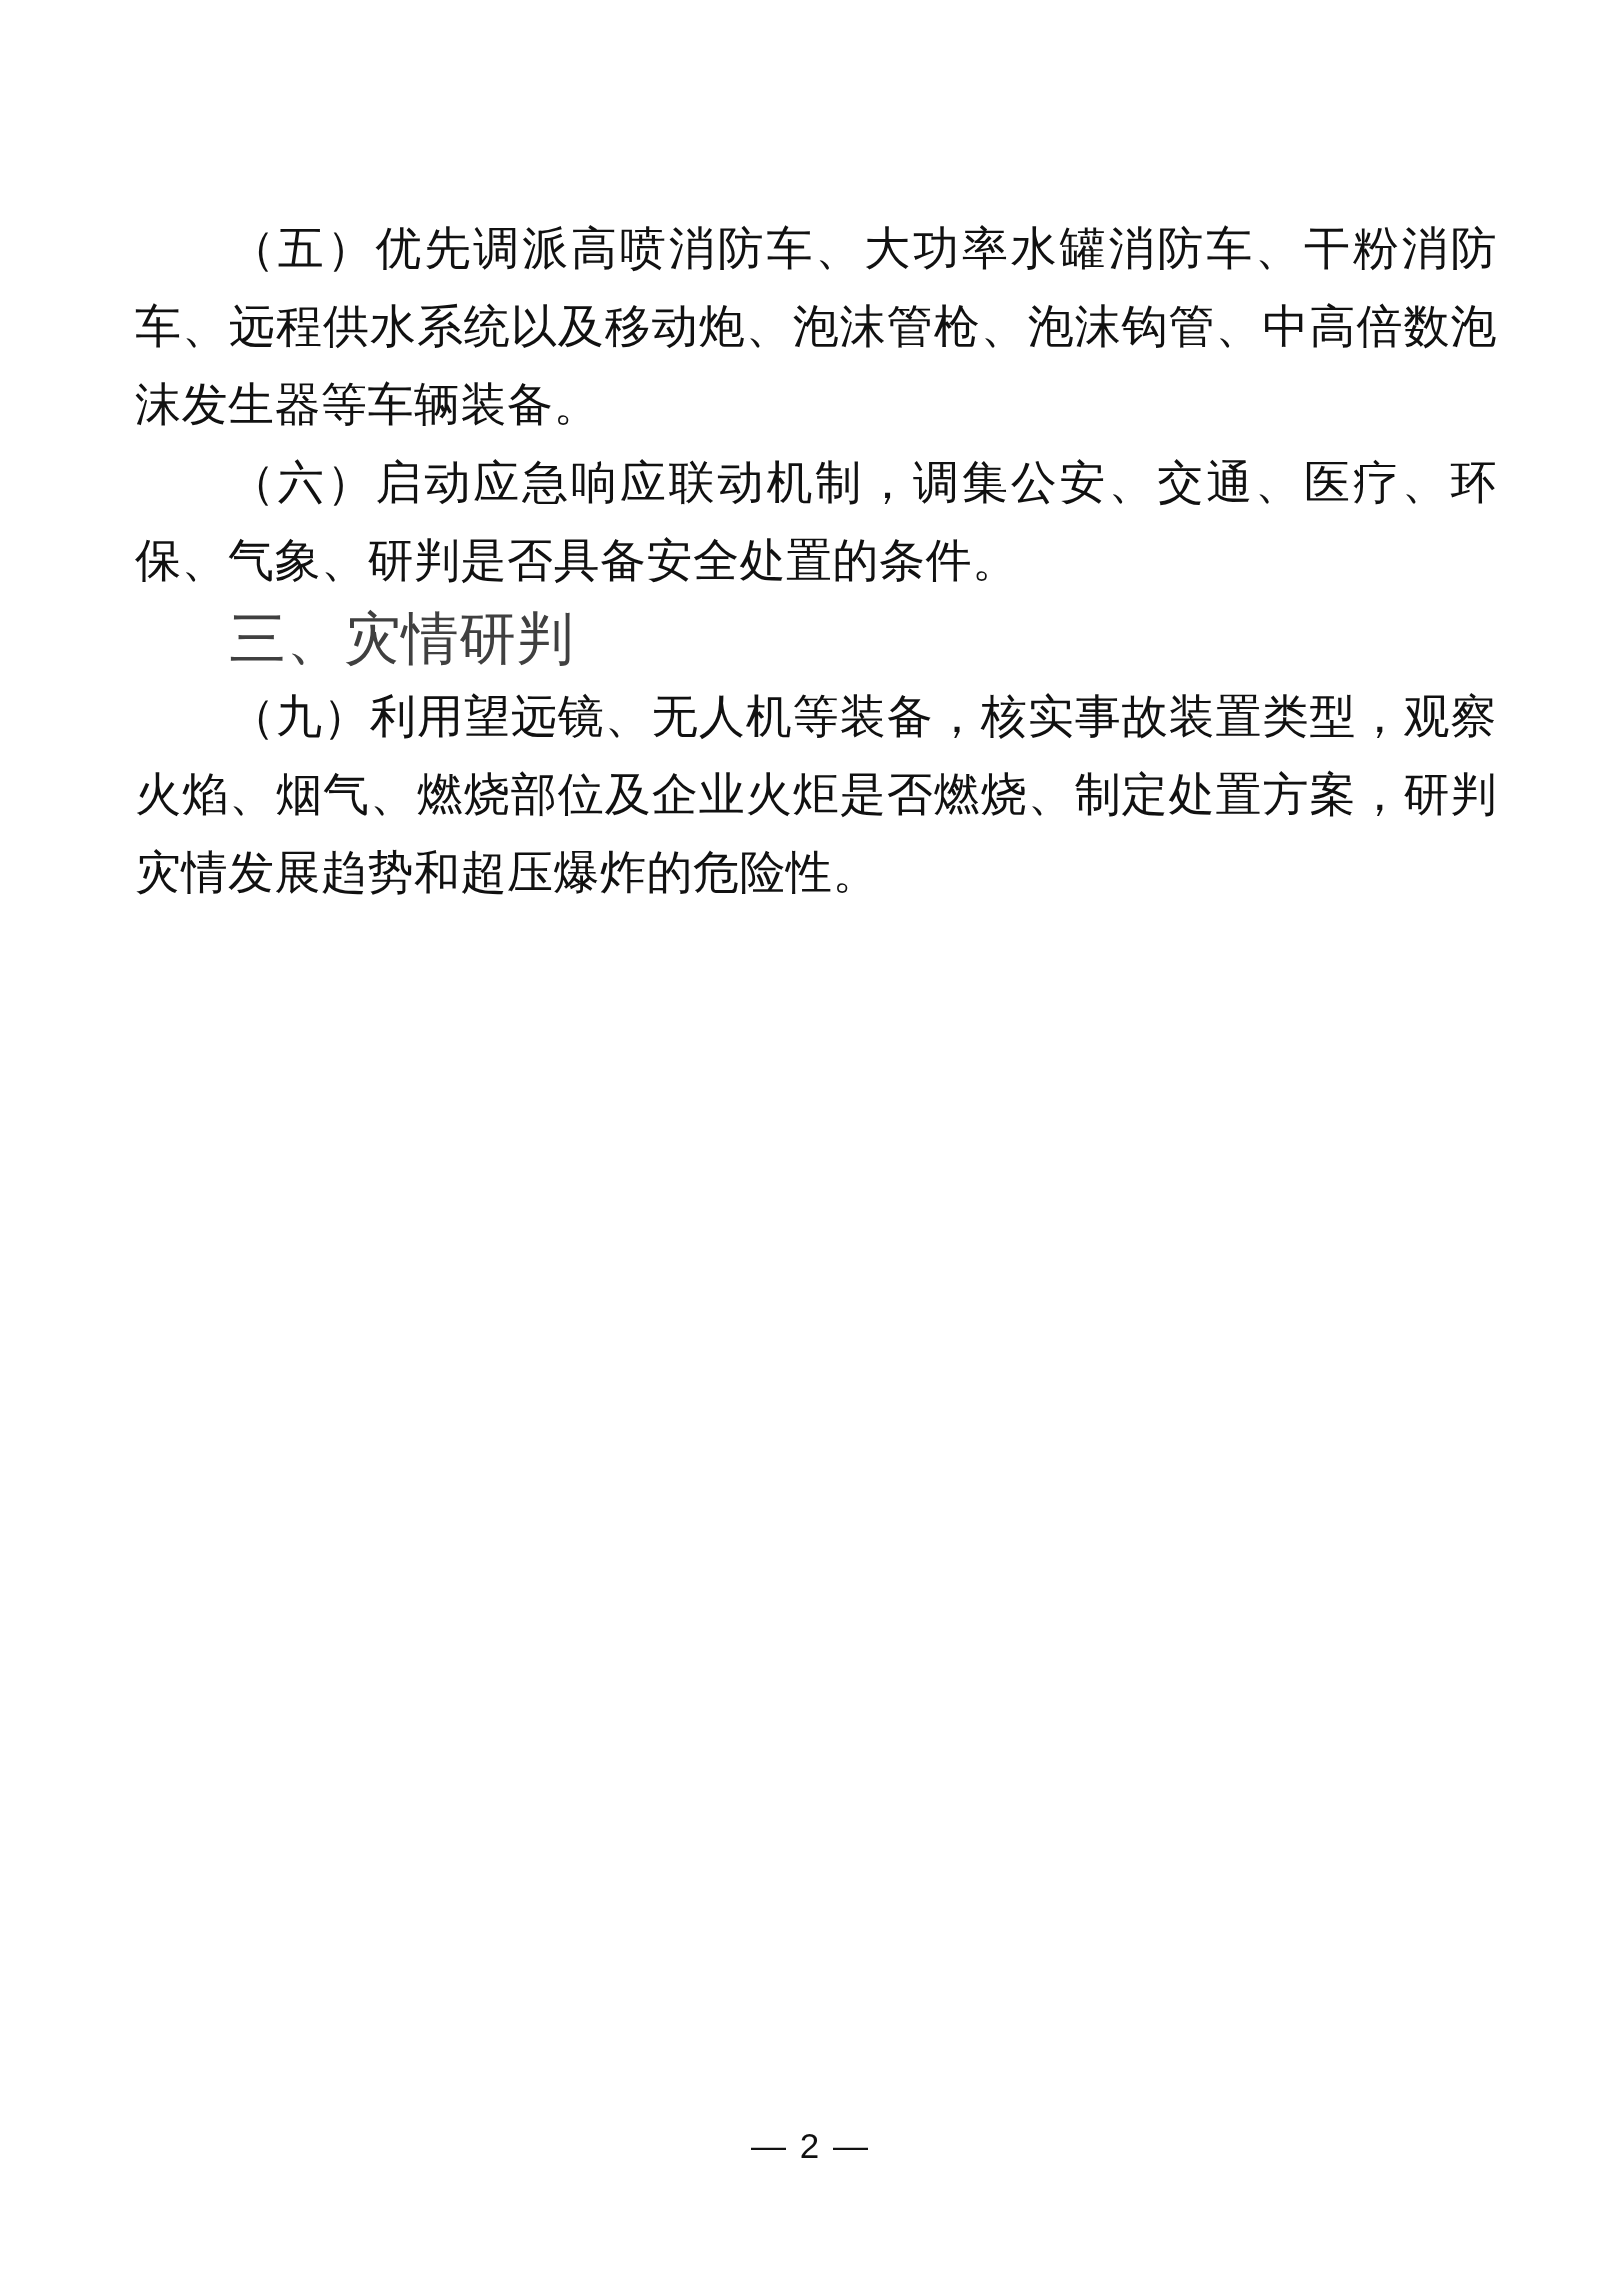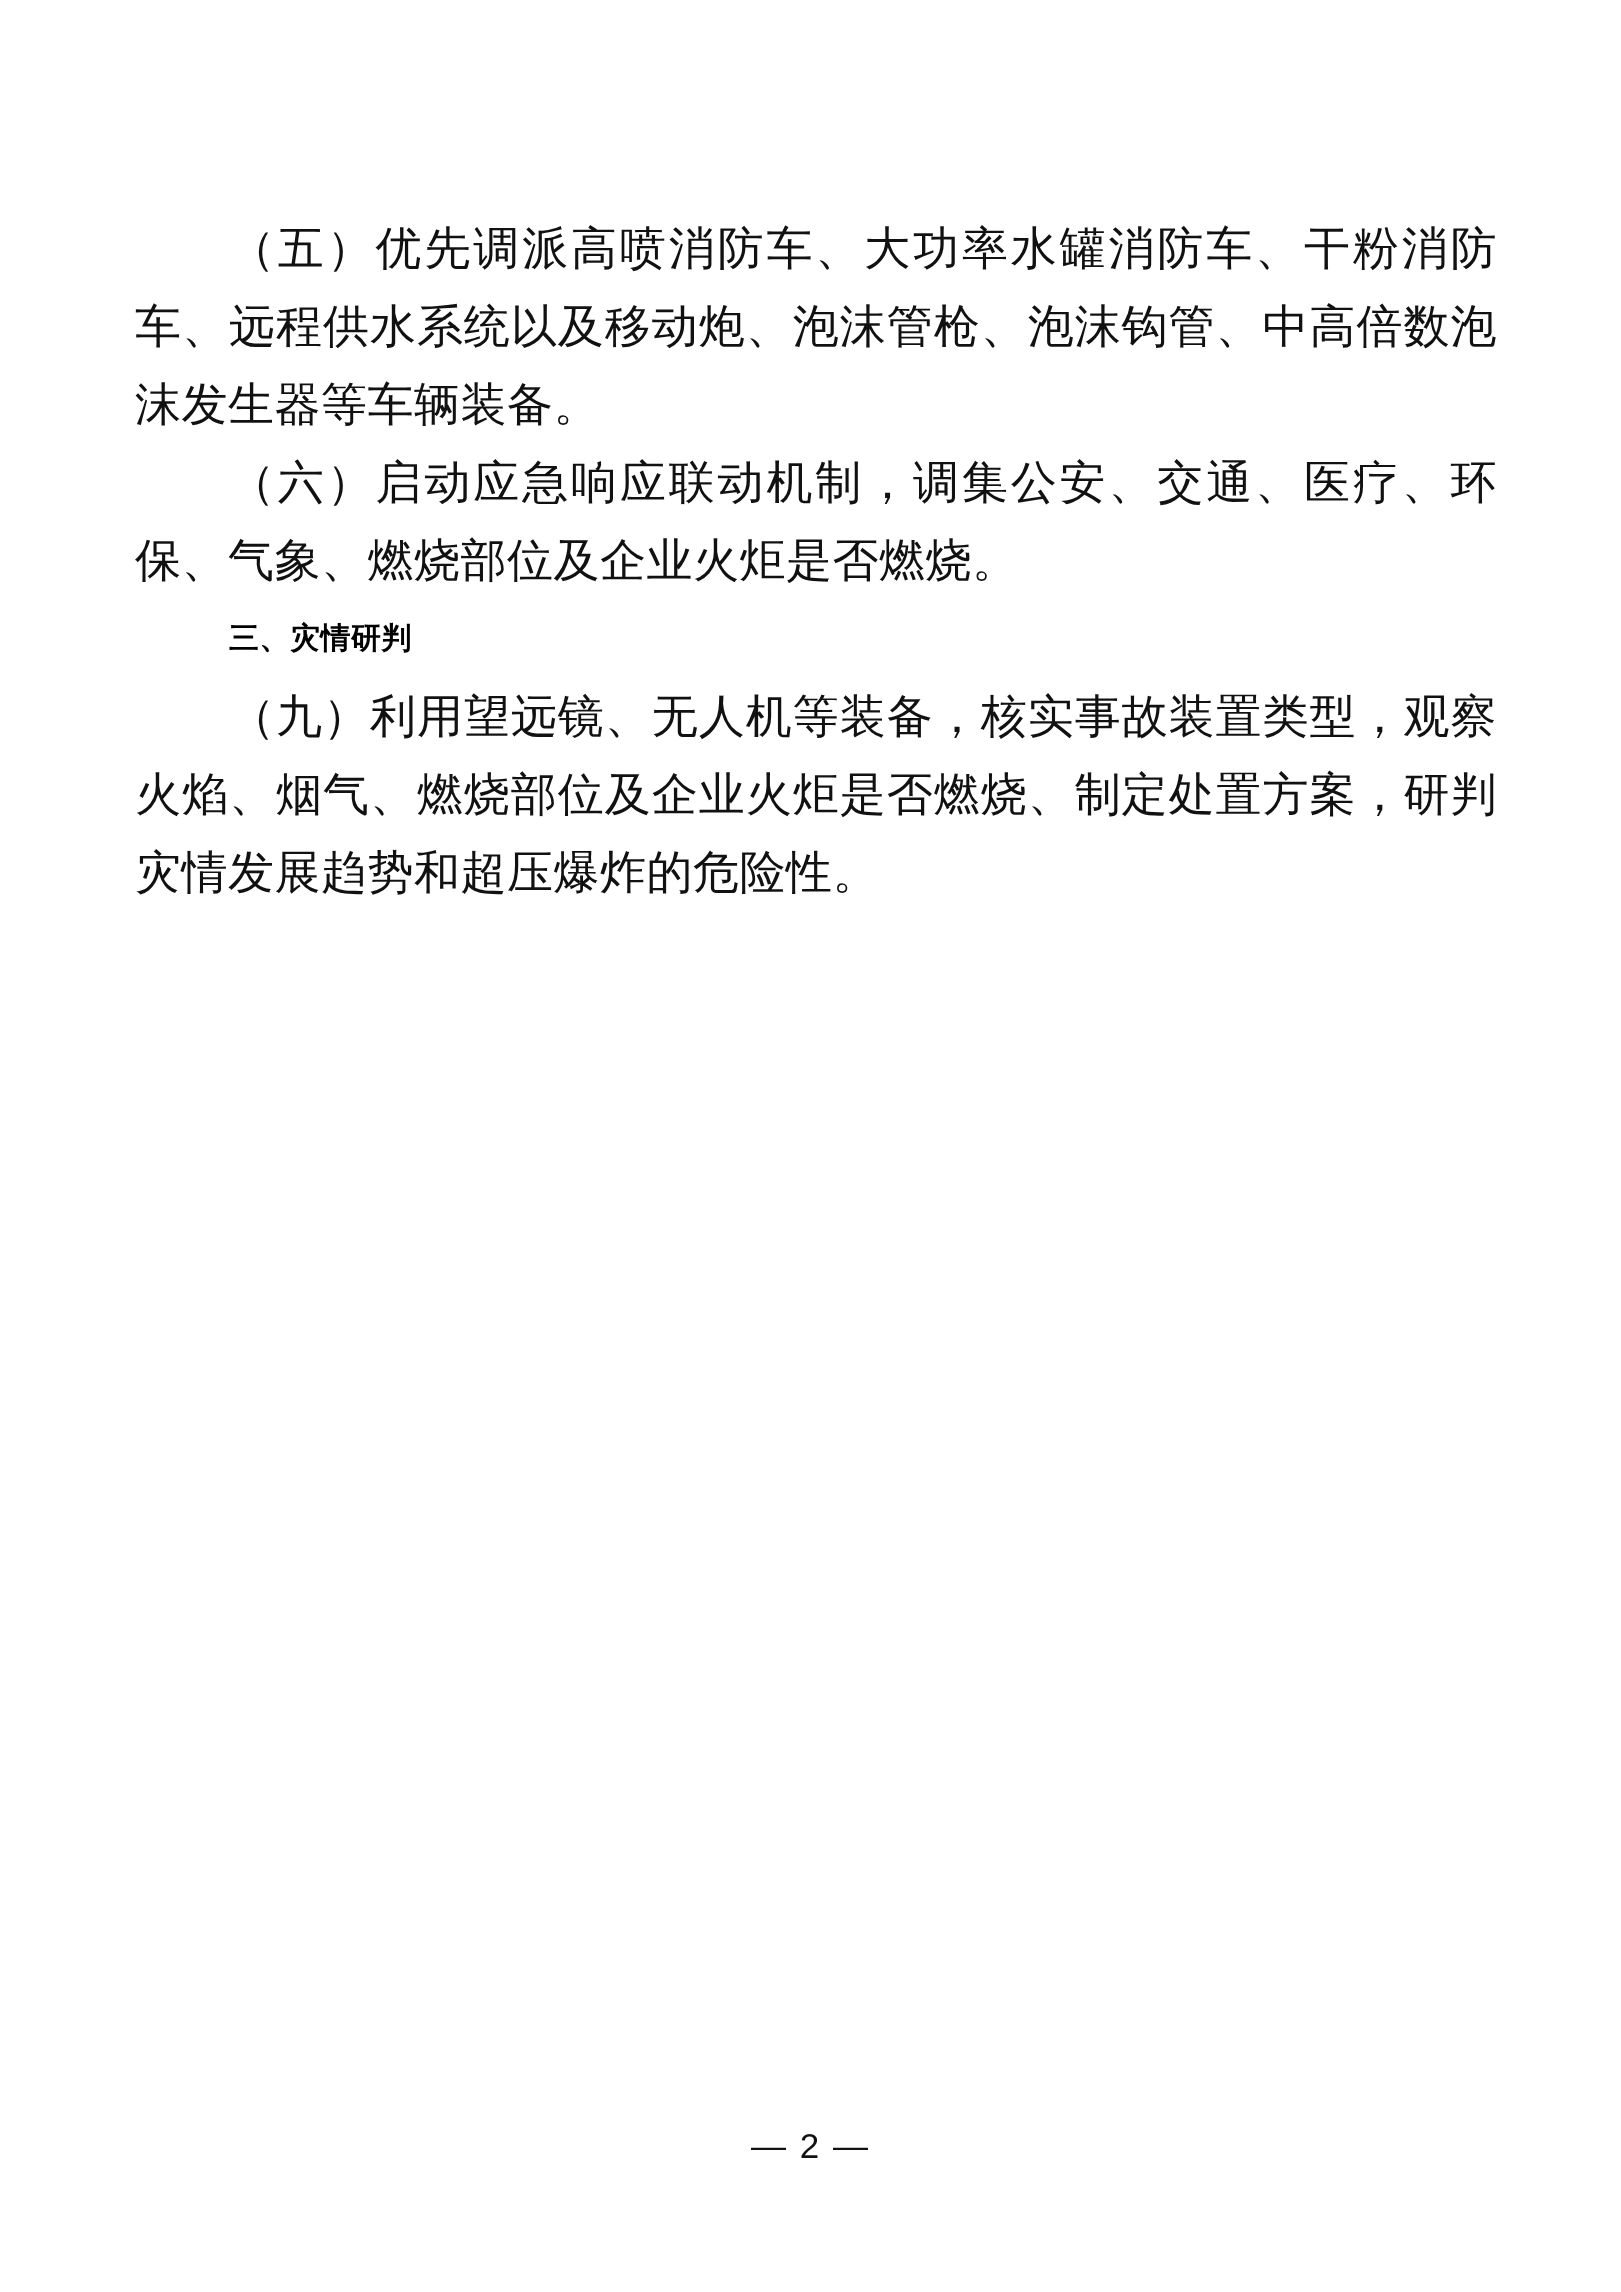--- a/index.html
+++ b/index.html
@@ -35,27 +35,27 @@
     text-justify: inter-ideograph;
     margin: 0 0 0 0;
     color: #111111;
     font-weight: 400;
     word-break: break-all;
   }
   .para.indent {
     text-indent: 94px;
   }
   .heading {
-    font-size: 30px;
+    font-size: 57px;
     line-height: 78px;
     letter-spacing: 0.5px;
     text-indent: 94px;
     margin: 0;
-    color: #000000;
-    font-weight: 700;
+    color: #404040;
+    font-weight: 400;
   }
   #footer {
     position: absolute;
     left: 0;
     top: 2107px;
     width: 1621px;
     text-align: center;
     font-size: 35px;
     line-height: 43px;
     letter-spacing: 2px;
@@ -67,21 +67,21 @@
 </style>
 </head>
 <body>
 
 <div id="page">
 
   <div id="content">
 
     <p class="para indent">（五）优先调派高喷消防车、大功率水罐消防车、干粉消防车、远程供水系统以及移动炮、泡沫管枪、泡沫钩管、中高倍数泡沫发生器等车辆装备。</p>
 
-    <p class="para indent">（六）启动应急响应联动机制，调集公安、交通、医疗、环保、气象、燃烧部位及企业火炬是否燃烧。</p>
+    <p class="para indent">（六）启动应急响应联动机制，调集公安、交通、医疗、环保、气象、研判是否具备安全处置的条件。</p>
 
     <p class="heading">三、灾情研判</p>
 
 
 
     <p class="para indent">（九）利用望远镜、无人机等装备，核实事故装置类型，观察火焰、烟气、燃烧部位及企业火炬是否燃烧、制定处置方案，研判灾情发展趋势和超压爆炸的危险性。</p>
 
 
   </div>
 

